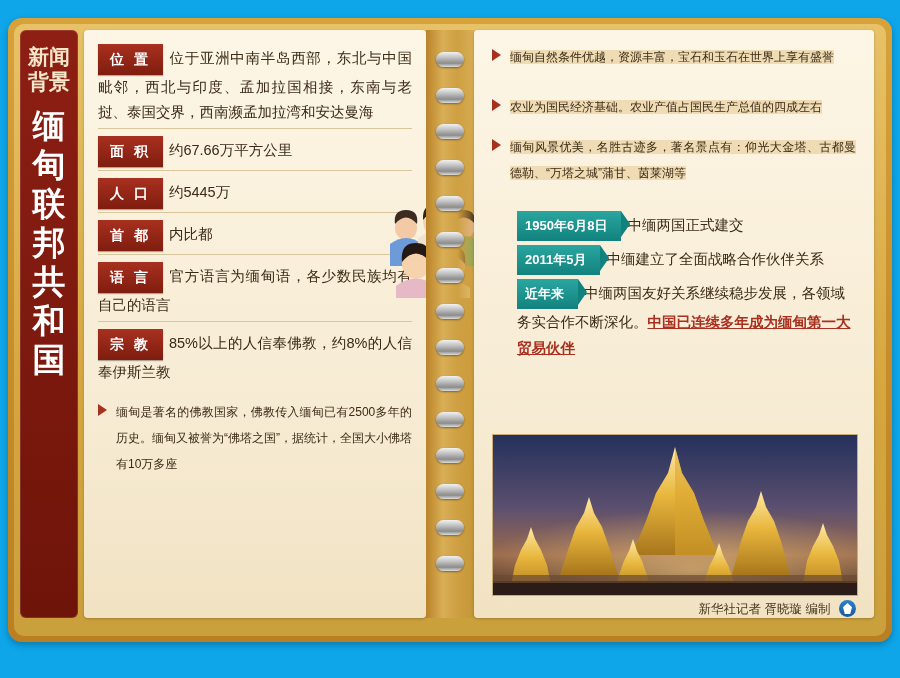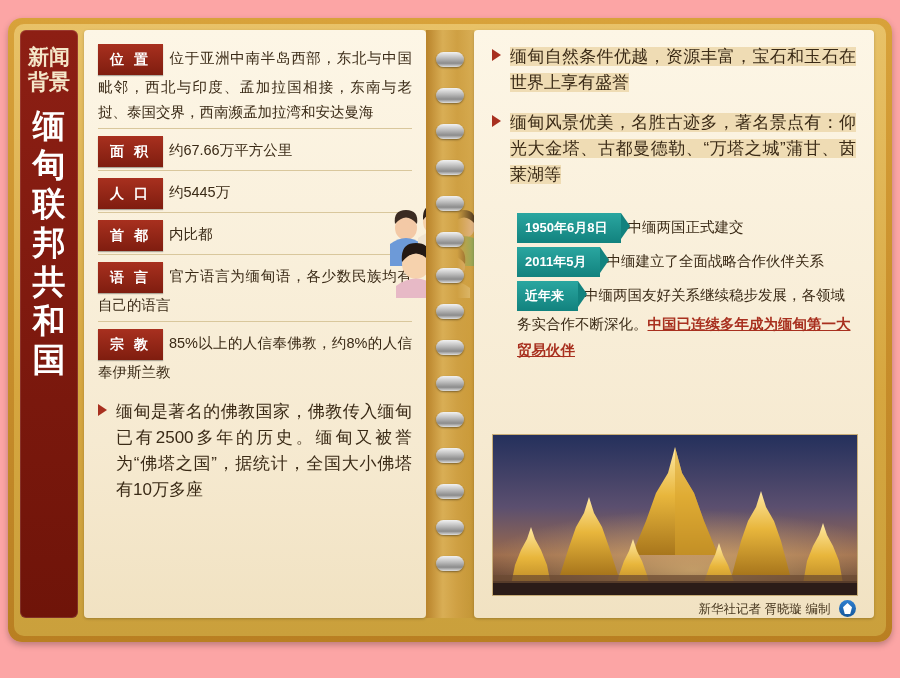--- a/index.html
+++ b/index.html
@@ -3,21 +3,21 @@
 <meta charset="utf-8">
 <style>
   html,body{margin:0;padding:0;}
   body{
     width:900px;height:678px;overflow:hidden;
     background:#ffffff;
     font-family:"Liberation Sans","DejaVu Sans",sans-serif;
   }
   .poster{
     position:absolute;left:0;top:0;width:900px;height:678px;
-    background:#fca5a5;
+    background:#0ea5e9;
   }
   
   .frame{
     position:absolute;left:8px;top:18px;width:884px;height:624px;
     background:linear-gradient(180deg,#d8a23a 0%,#c98f2c 48%,#b97f22 100%);
     border-radius:14px;
     box-shadow:0 3px 6px rgba(0,0,0,.25);
   }
   .frame-inner{
     position:absolute;left:6px;top:6px;right:6px;bottom:6px;
@@ -84,21 +84,21 @@
   .left-body{
     position:absolute;left:14px;top:14px;width:314px;
   }
   .underline{
     border-bottom:1px solid #d9c79c;
     padding-bottom:3px;margin-bottom:7px;
   }
   
   .arrow-item{
     position:relative;padding-left:18px;
-    font-size:17px;line-height:26px;color:#3a2a16;
+    font-size:12px;line-height:26px;color:#3a2a16;
     margin-bottom:7px;text-align:justify;
   }
   .arrow-icon{
     position:absolute;left:0;top:5px;width:0;height:0;
     border-left:9px solid #a8301f;
     border-top:6px solid transparent;
     border-bottom:6px solid transparent;
   }
   .hl{background:#efdcb4;}
   .right-body{
@@ -234,20 +234,24 @@
   </div>
 
   <div class="page page-right">
     <div class="right-body">
 
       <div class="arrow-item">
         <span class="arrow-icon"></span>
         <span class="hl">缅甸自然条件优越，资源丰富，宝石和玉石在世界上享有盛誉</span>
       </div>
 
+      <div class="arrow-item" style="margin-top:24px;">
+        <span class="arrow-icon"></span>
+        <span class="hl">农业为国民经济基础。农业产值占国民生产总值的四成左右</span>
+      </div>
 
       <div class="arrow-item" style="margin-top:14px;">
         <span class="arrow-icon"></span>
         <span class="hl">缅甸风景优美，名胜古迹多，著名景点有：仰光大金塔、古都曼德勒、“万塔之城”蒲甘、茵莱湖等</span>
       </div>
 
       <div style="height:18px"></div>
 
       <div class="tl">
         <span class="tl-tag">1950年6月8日</span><span>中缅两国正式建交</span>

